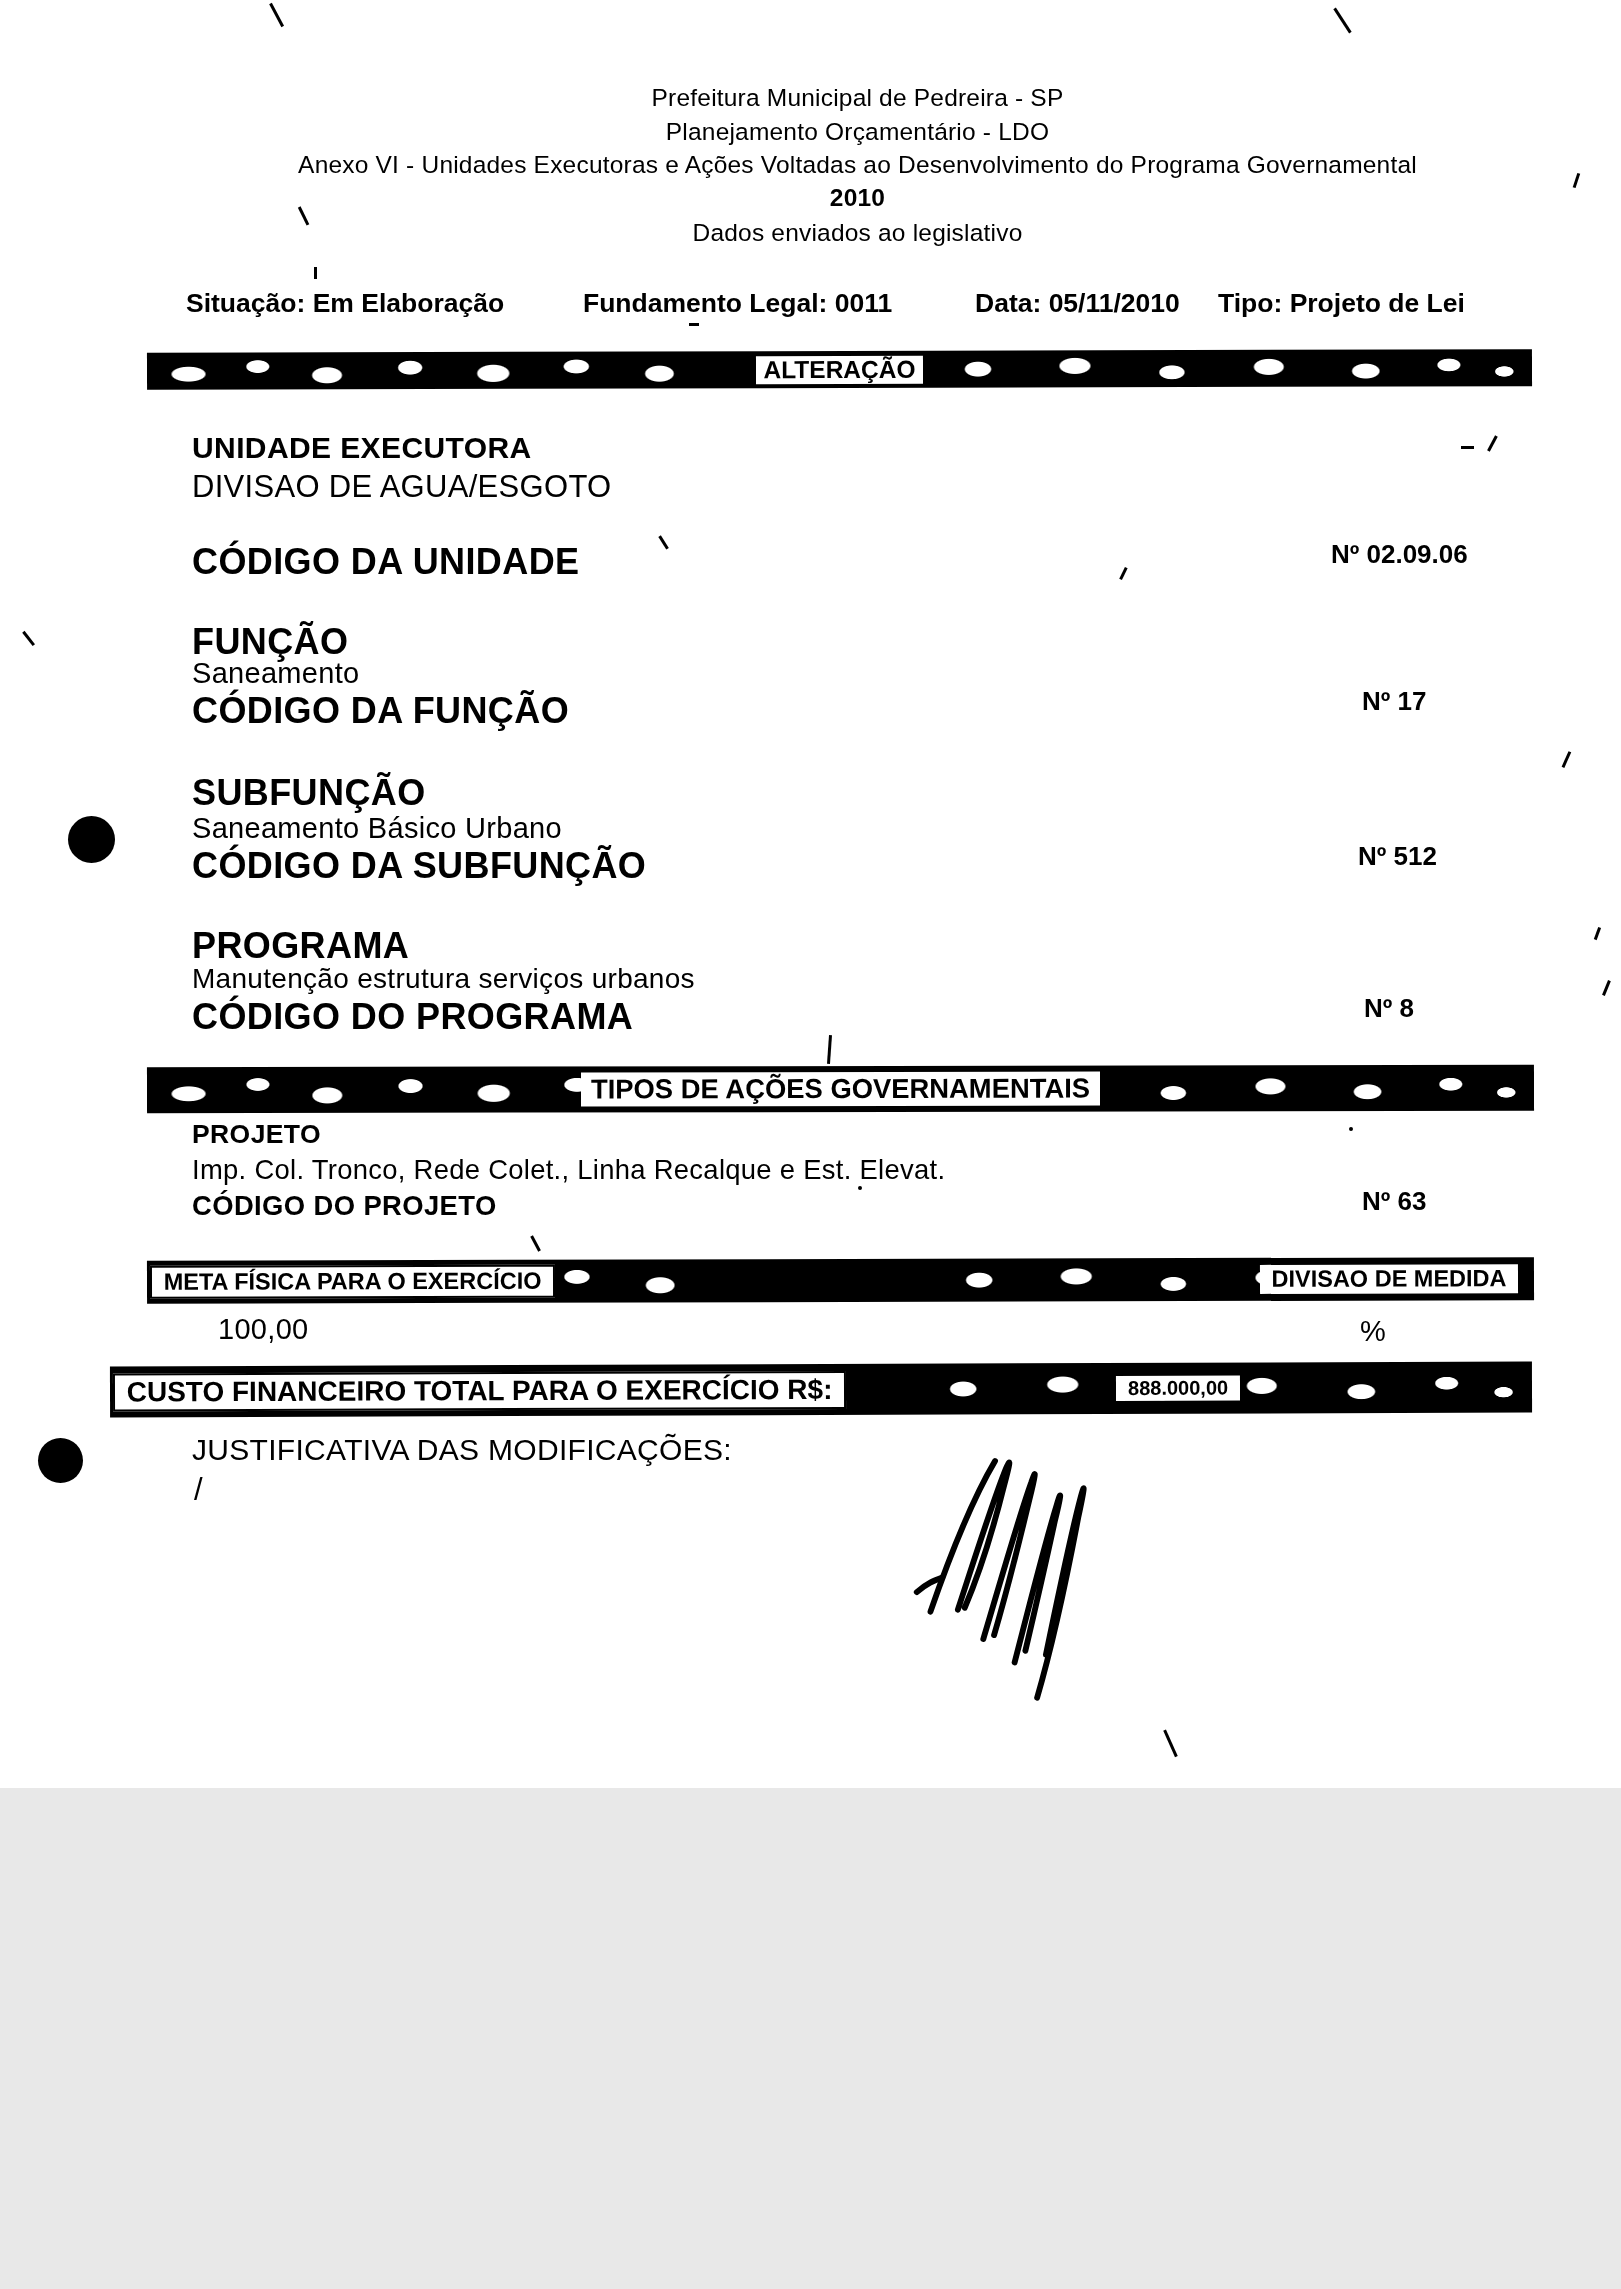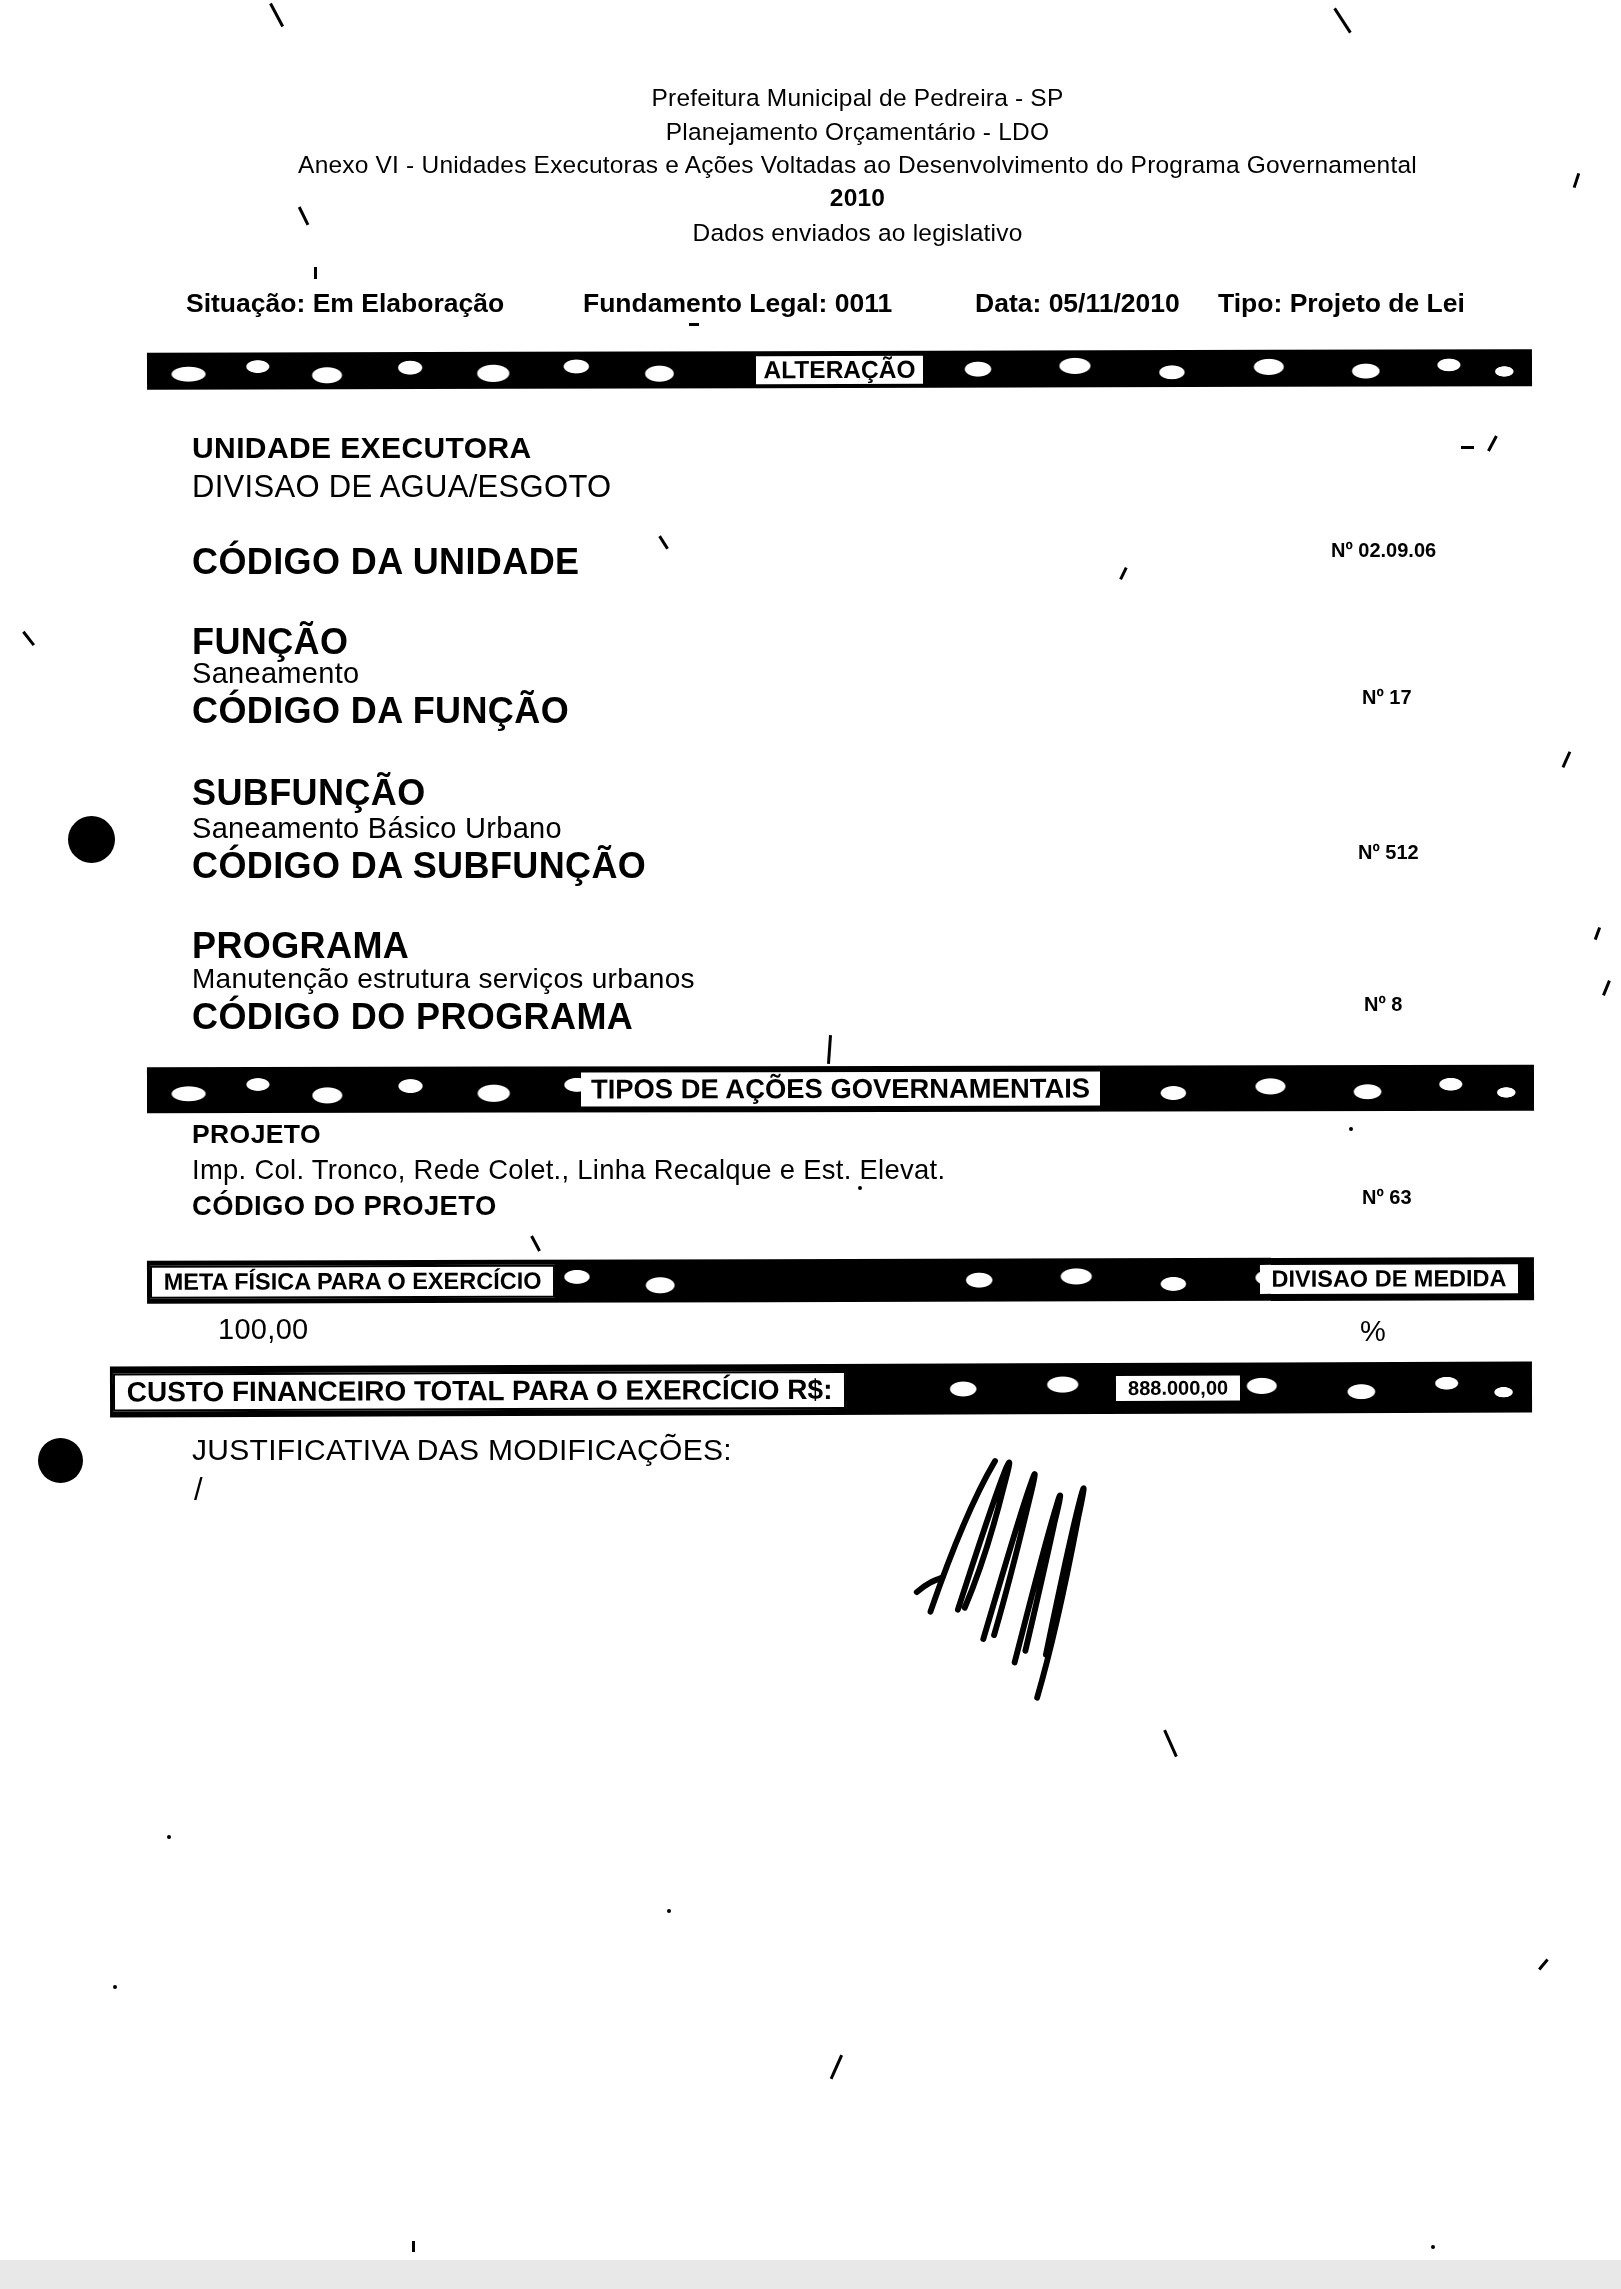--- a/index.html
+++ b/index.html
@@ -1,29 +1,29 @@
 <!DOCTYPE html>
 <html><head>
 <meta charset="utf-8">
 <style>
   html,body{margin:0;padding:0;background:#e8e8e8;}
   .page{
-    position:relative;width:1621px;height:2260px;margin:0 auto;
+    position:relative;width:1621px;height:1788px;margin:0 auto;
     background:#ffffff;overflow:hidden;
     font-family:"Liberation Sans","DejaVu Sans",sans-serif;
     color:#000;
   }
   .abs{position:absolute;text-align:center;}
   .b{font-weight:bold;}
   .ctr{left:98px;width:1519px;text-align:center;}
   .hline{font-size:24.5px;line-height:31px;letter-spacing:0.2px;}
   .status{font-size:26.5px;font-weight:bold;white-space:nowrap;}
   .label{font-size:36px;font-weight:bold;letter-spacing:0.4px;white-space:nowrap;}
   .value{font-size:29px;letter-spacing:0.3px;white-space:nowrap;}
-  .code{font-size:20px;font-weight:bold;white-space:nowrap;}
+  .code{font-size:26px;font-weight:bold;white-space:nowrap;}
   
   .banner{
     position:absolute;background-color:#000;
     display:flex;align-items:center;justify-content:center;
     background-image:
       radial-gradient(ellipse 29px 12.7px at 3% 58%,#fff 55%,rgba(255,255,255,0) 62%),
       radial-gradient(ellipse 19.6px 10.8px at 8% 38%,#fff 55%,rgba(255,255,255,0) 62%),
       radial-gradient(ellipse 25.5px 13.7px at 13% 62%,#fff 55%,rgba(255,255,255,0) 62%),
       radial-gradient(ellipse 20.6px 11.8px at 19% 42%,#fff 55%,rgba(255,255,255,0) 62%),
       radial-gradient(ellipse 27.4px 14.7px at 25% 58%,#fff 55%,rgba(255,255,255,0) 62%),

